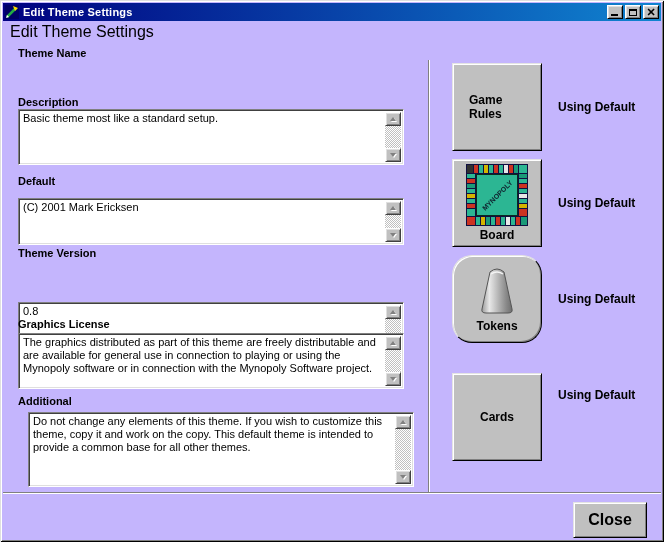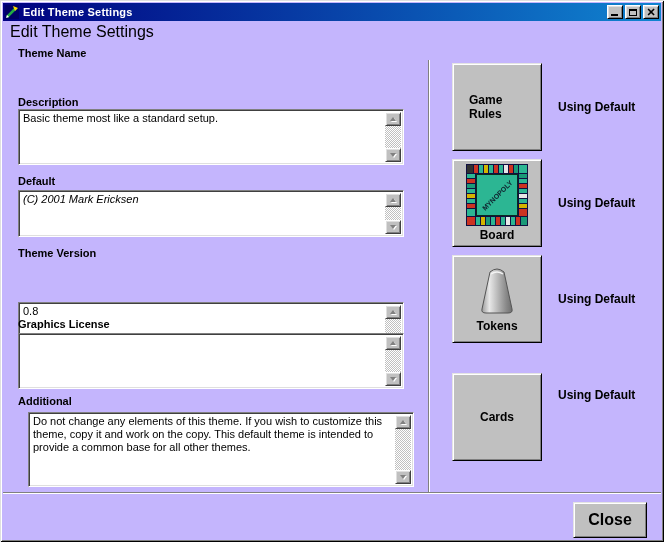--- a/index.html
+++ b/index.html
@@ -137,21 +137,21 @@
           <span class="tri-up"></span>
         </div>
       <div class="sb-track"></div>
       <div class="sb-btn">
           <span class="tri-down"></span>
         </div>
     </div>
   </div>
 
   <div class="flabel" style="top:175px;">Default</div>
-  <div class="field" style="top:190px;height:47px;font-style:italic;">
+  <div class="field" style="top:198px;height:47px;">
     <div class="ftext">(C) 2001 Mark Ericksen</div>
     <div class="sbar">
       <div class="sb-btn">
           <span class="tri-up"></span>
         </div>
       <div class="sb-track"></div>
       <div class="sb-btn">
           <span class="tri-down"></span>
         </div>
     </div>
@@ -166,20 +166,21 @@
         </div>
       <div class="sb-track"></div>
       <div class="sb-btn">
           <span class="tri-down"></span>
         </div>
     </div>
   </div>
 
   <div class="flabel" style="top:318px;">Graphics License</div>
   <div class="field" style="top:333px;height:56px;">
+    <div class="ftext">The graphics distributed as part of this theme are freely distributable and are available for general use in connection to playing or using the Mynopoly software or in connection with the Mynopoly Software project.</div>
     <div class="sbar">
       <div class="sb-btn">
           <span class="tri-up"></span>
         </div>
       <div class="sb-track"></div>
       <div class="sb-btn">
           <span class="tri-down"></span>
         </div>
     </div>
   </div>
@@ -252,21 +253,21 @@
       <rect x="53" y="40" width="8" height="4" fill="#d4b400"></rect>
       <rect x="53" y="45" width="8" height="7" fill="#cc3322"></rect>
 
       <rect x="10.5" y="10.5" width="41" height="41" fill="#2cb693" stroke="#0a2a20" stroke-width="1"></rect>
       <text x="31" y="34" transform="rotate(-45 31 31)" text-anchor="middle" font-size="7" font-weight="bold" fill="#102430">MYNOPOLY</text>
     </svg>
     <span>Board</span>
   </div>
   <div class="status-label" style="top:159px;">Using Default</div>
 
-  <div class="theme-btn" style="top:255px;">
+  <div class="theme-btn" style="top:255px;border-radius:20px;">
     <svg class="bimg" width="44" height="52" viewBox="0 0 44 52">
       <defs>
         <linearGradient id="silver" x1="0" y1="0" x2="1" y2="0">
           <stop offset="0" stop-color="#9a9a9a"></stop>
           <stop offset="0.25" stop-color="#e8e8e8"></stop>
           <stop offset="0.55" stop-color="#b4b4b4"></stop>
           <stop offset="0.8" stop-color="#8a8a8a"></stop>
           <stop offset="1" stop-color="#6e6e6e"></stop>
         </linearGradient>
       </defs>

